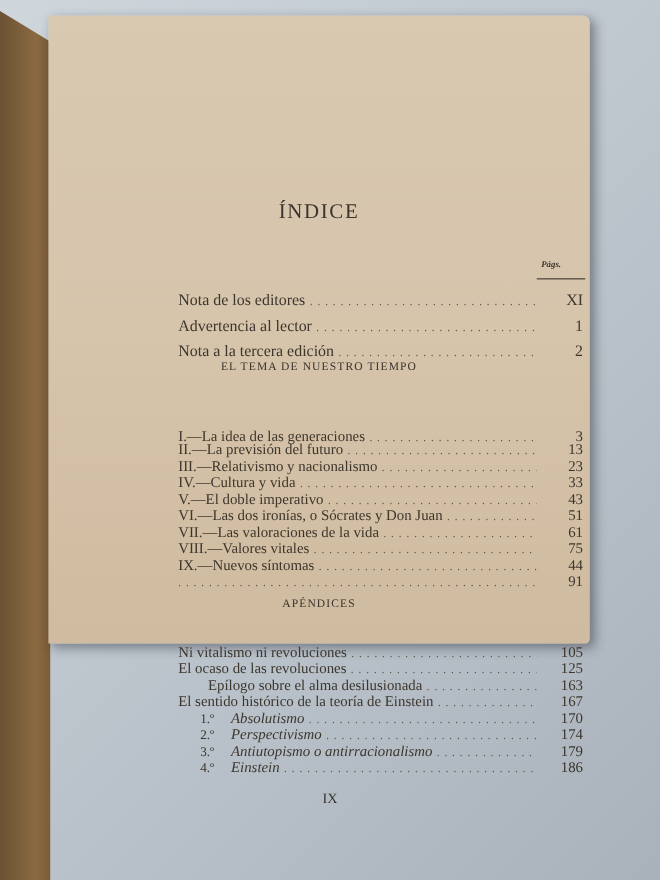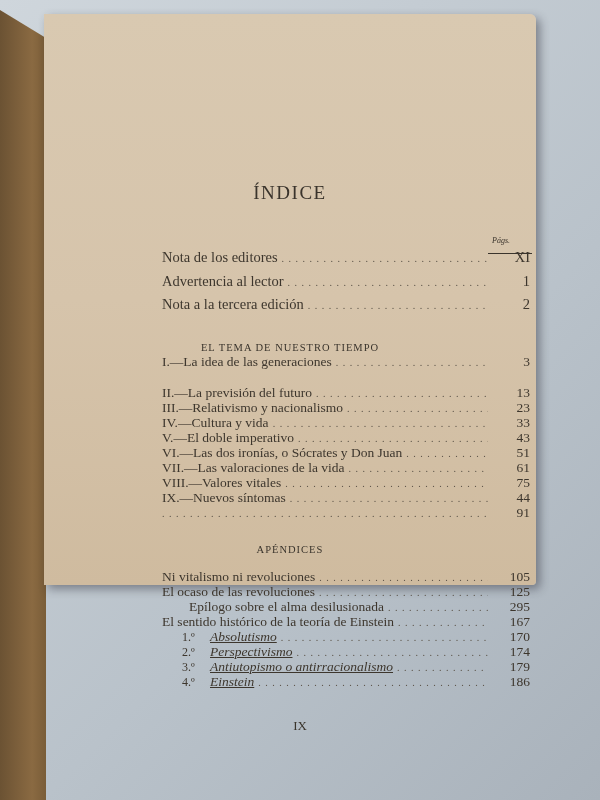--- a/index.html
+++ b/index.html
@@ -7,33 +7,33 @@
     background:linear-gradient(135deg,#cfd6dc 0%,#b9c2ca 60%,#a9b2bb 100%);
     font-family:"Liberation Serif","DejaVu Serif",serif;}
   .cover{position:absolute;left:0;top:10px;width:46px;height:790px;
     background:linear-gradient(90deg,#6b5233,#8a6a42 70%,#7a5d38);
     clip-path:polygon(0 0,100% 28px,100% 100%,0 100%);}
   .page{position:absolute;left:44px;top:14px;width:492px;height:571px;
     background:linear-gradient(180deg,#d9c9b1 0%,#d6c4ab 50%,#cfbb9f 100%);
     border-radius:0 6px 4px 0;box-shadow:4px 4px 10px rgba(40,40,50,.45);}
   .title{position:absolute;left:0;width:100%;top:168px;text-align:center;
     font-size:19px;letter-spacing:1.5px;color:#3a342c;}
-  .pags{position:absolute;left:448px;top:222px;font-size:8px;font-style:italic;font-weight:normal;color:#3a342c;}
+  .pags{position:absolute;left:448px;top:222px;font-size:8px;font-style:italic;font-weight:bold;color:#3a342c;}
   .pags-rule{position:absolute;left:444px;top:239px;width:44px;border-top:1.5px solid #3a342c;}
   .row{position:absolute;left:118px;width:368px;display:flex;align-items:baseline;
-    font-size:13.5px;color:#3d362d;line-height:14px;}
+    font-size:13.5px;color:#3d362d;line-height:14px;margin-top:16px;}
   .row .lbl{white-space:nowrap;padding-right:4px;}
   .row .dots{flex:1;overflow:hidden;white-space:nowrap;color:#5a5247;font-size:10px;letter-spacing:1px;}
   .row .dots::after{content:". . . . . . . . . . . . . . . . . . . . . . . . . . . . . . . . . . . . . . . . . . . . . . . . . . . . . . . . . . . . . . . . . . . . . . . . . . . .";}
   .row .pg{width:42px;text-align:right;}
   .row.big{font-size:14.5px;}
   .row.indent{left:145px;width:341px;}
   .row.sub{left:138px;width:348px;justify-content:space-between;}
   .row.sub .num{width:28px;font-size:12px;}
-  .row.sub .lbl{font-style:italic;text-decoration:underline;}
+  .row.sub .lbl{font-style:italic;}
   .section{position:absolute;left:0;width:100%;text-align:center;font-size:10.5px;
     letter-spacing:1px;color:#3a342c;}
   .folio{position:absolute;left:0;width:100%;top:704px;text-align:center;font-size:13px;color:#3a342c;margin-left:10px;}
 </style>
 </head>
 <body>
 
 <div class="cover"></div>
 <div class="page">
   <div class="title">ÍNDICE</div>
@@ -49,23 +49,23 @@
       <span class="lbl">Advertencia al lector</span>
       <span class="dots"></span>
       <span class="pg">1</span>
     </div>
   <div class="row big" style="top:283px">
       <span class="lbl">Nota a la tercera edición</span>
       <span class="dots"></span>
       <span class="pg">2</span>
     </div>
 
-  <div class="section" style="top:328px">EL TEMA DE NUESTRO TIEMPO</div>
+  <div class="section" style="top:314px">EL TEMA DE NUESTRO TIEMPO</div>
 
-  <div class="row" style="top:341px">
+  <div class="row" style="top:360px">
       <span class="lbl">I.—La idea de las generaciones</span>
       <span class="dots"></span>
       <span class="pg">3</span>
     </div>
   <div class="row" style="top:372px">
       <span class="lbl">II.—La previsión del futuro</span>
       <span class="dots"></span>
       <span class="pg">13</span>
     </div>
   <div class="row" style="top:387px">
@@ -116,21 +116,21 @@
       <span class="pg">105</span>
     </div>
   <div class="row" style="top:571px">
       <span class="lbl">El ocaso de las revoluciones</span>
       <span class="dots"></span>
       <span class="pg">125</span>
     </div>
   <div class="row indent" style="top:586px">
       <span class="lbl">Epílogo sobre el alma desilusionada</span>
       <span class="dots"></span>
-      <span class="pg">295</span>
+      <span class="pg">163</span>
     </div>
   <div class="row" style="top:601px">
       <span class="lbl">El sentido histórico de la teoría de Einstein</span>
       <span class="dots"></span>
       <span class="pg">167</span>
     </div>
 
   <div class="row sub" style="top:616px">
       <span class="num">1.º</span>
       <span class="lbl">Absolutismo</span>

